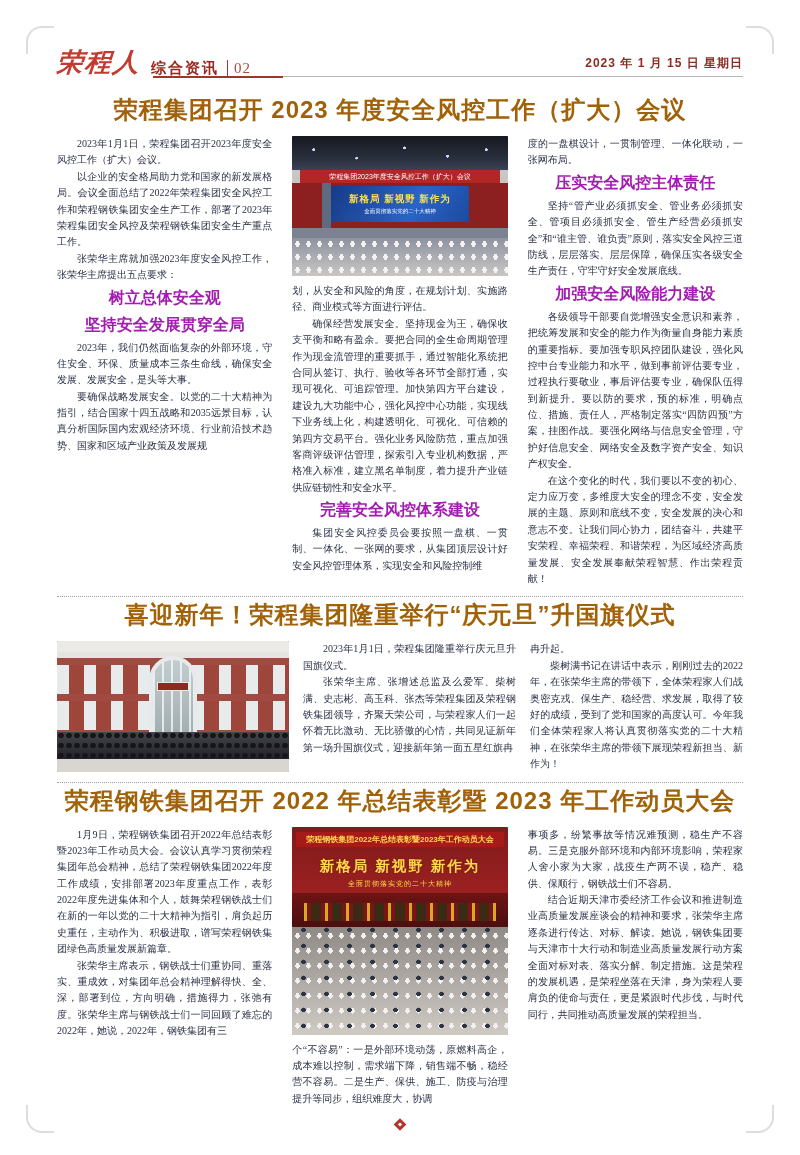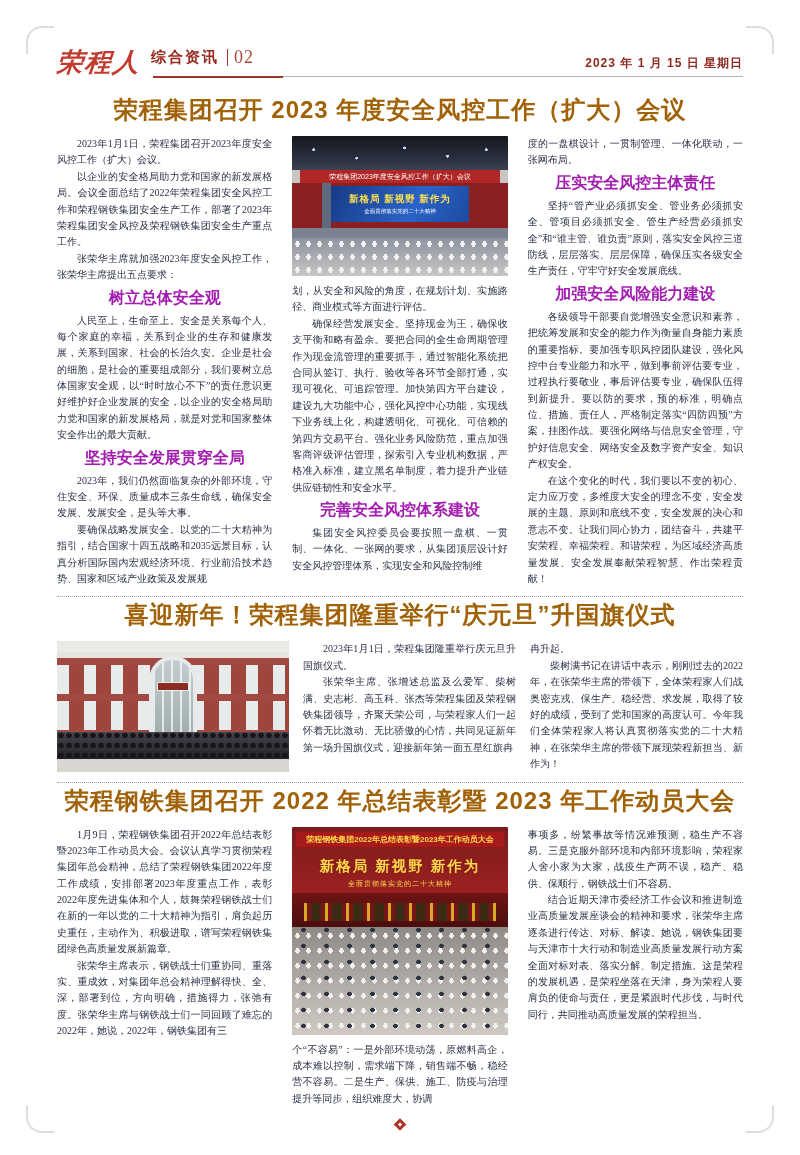--- a/index.html
+++ b/index.html
@@ -12,25 +12,25 @@
   .corner.tr{top:26px;right:26px;border-left:none;border-bottom:none;border-top-right-radius:16px;}
   .corner.bl{bottom:22px;left:26px;border-right:none;border-top:none;border-bottom-left-radius:16px;}
   .corner.br{bottom:22px;right:26px;border-left:none;border-top:none;border-bottom-right-radius:16px;}
 
   
   .masthead{position:relative;height:36px;margin:42px 57px 0 57px;}
   .mh-row{display:flex;align-items:flex-end;height:100%;}
   .logo{font-family:"DejaVu Serif","Liberation Serif",serif;font-style:italic;font-weight:bold;
         color:#c13b2e;font-size:26px;line-height:1;letter-spacing:2px;transform:skewX(-5deg);
         padding-bottom:3px;}
-  .sec-group{display:flex;align-items:center;margin-left:10px;padding-bottom:10px;}
+  .sec-group{display:flex;align-items:center;margin-left:10px;padding-bottom:0;}
   .section{font-family:"Liberation Sans","DejaVu Sans",sans-serif;font-weight:bold;
            color:#98291e;font-size:15px;letter-spacing:2px;}
   .vline{width:1px;height:17px;background:#a0352a;margin:0 6px 0 8px;}
-  .pagenum{color:#b04a3e;font-size:18px;letter-spacing:1px;}
+  .pagenum{color:#b04a3e;font-size:15px;letter-spacing:1px;}
   .mh-spacer{flex:1;}
   .date{font-family:"Liberation Sans","DejaVu Sans",sans-serif;font-weight:bold;color:#8d2a21;
         font-size:12px;letter-spacing:1px;padding-bottom:6px;}
   .red-underline{position:absolute;left:96px;bottom:0;width:130px;height:2.5px;background:#a0352a;}
   .gray-rule{position:absolute;left:226px;right:0;bottom:1px;height:1.5px;background:#b5b5b5;}
 
   
   .content{padding:0 57px;}
   .article h1{font-family:"Liberation Sans","DejaVu Sans",sans-serif;font-weight:800;color:#a16207;
               text-align:center;font-size:24px;margin:16px 0 10px 0;letter-spacing:1px;}
@@ -151,21 +151,20 @@
   <div class="content">
 
     <section class="article">
       <h1>荣程集团召开 2023 年度安全风控工作（扩大）会议</h1>
       <div class="cols">
         <div class="col">
             <p class="para">2023年1月1日，荣程集团召开2023年度安全风控工作（扩大）会议。</p>
             <p class="para">以企业的安全格局助力党和国家的新发展格局。会议全面总结了2022年荣程集团安全风控工作和荣程钢铁集团安全生产工作，部署了2023年荣程集团安全风控及荣程钢铁集团安全生产重点工作。</p>
             <p class="para">张荣华主席就加强2023年度安全风控工作，张荣华主席提出五点要求：</p>
             <div class="subhead">树立总体安全观</div>
-            <p class="para">人民至上，生命至上。安全是关系每个人、每个家庭的幸福，关系到企业的生存和健康发展，关系到国家、社会的长治久安。企业是社会的细胞，是社会的重要组成部分，我们要树立总体国家安全观，以“时时放心不下”的责任意识更好维护好企业发展的安全，以企业的安全格局助力党和国家的新发展格局，就是对党和国家整体安全作出的最大贡献。</p>
             <div class="subhead">坚持安全发展贯穿全局</div>
             <p class="para">2023年，我们仍然面临复杂的外部环境，守住安全、环保、质量成本三条生命线，确保安全发展、发展安全，是头等大事。</p>
             <p class="para">要确保战略发展安全。以党的二十大精神为指引，结合国家十四五战略和2035远景目标，认真分析国际国内宏观经济环境、行业前沿技术趋势、国家和区域产业政策及发展规</p>
           </div>
         <div class="col">
           <figure class="photo photo1">
             <div class="p1-ceiling"></div>
             <div class="p1-banner">荣程集团2023年度安全风控工作（扩大）会议</div>
             <div class="p1-stage">
               <div class="p1-screen">

